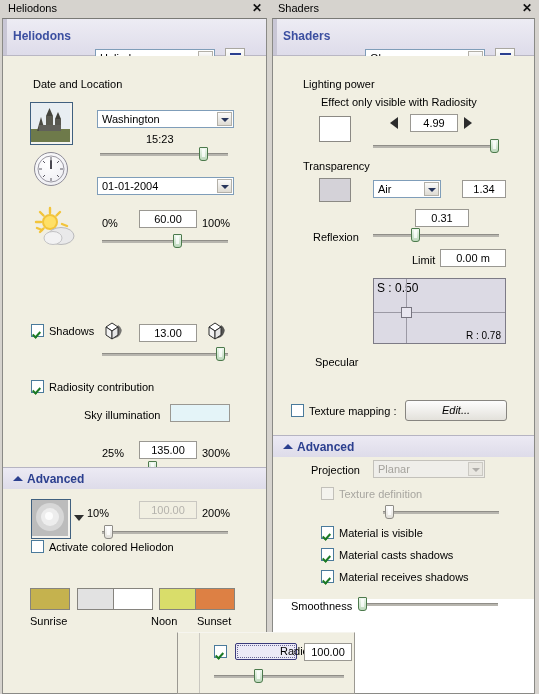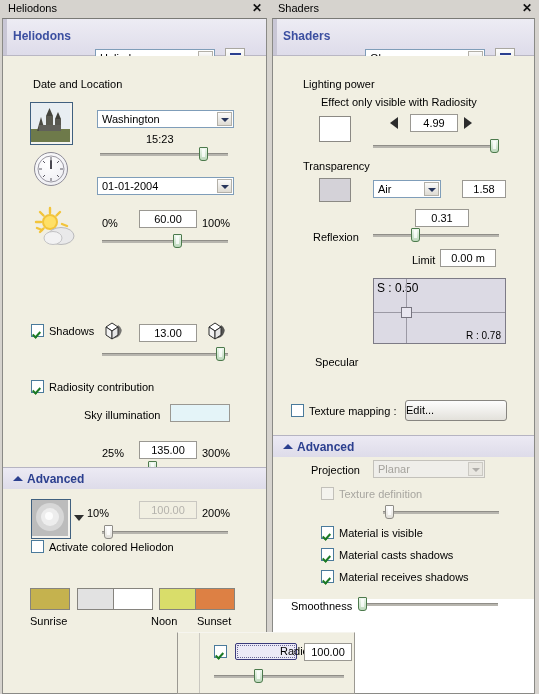--- a/index.html
+++ b/index.html
@@ -172,21 +172,21 @@
   .specbox .handle{
     position:absolute;width:11px;height:11px;background:#e9e7f0;
     border:1px solid #76747f;box-sizing:border-box;
   }
   .specbox .sl{position:absolute;left:3px;top:2px;font-size:12px;}
   .specbox .rl{position:absolute;right:4px;bottom:2px;font-size:10px;}
 
   .btn3d{
     position:absolute;background:linear-gradient(#fdfdfd,#e3e1db);
     border:1px solid #878580;border-radius:3px;box-sizing:border-box;
-    text-align:left;font-size:11px;line-height:19px;
+    text-align:center;font-size:11px;line-height:19px;font-style:italic;
   }
 
   .whitearea{position:absolute;left:0;right:0;background:#fff;}
 
   
   #radiosity-popup{
     position:absolute;left:177px;top:632px;width:178px;height:62px;
     background:#f1efe2;border:1px solid #9b9992;
     border-top:1px solid #f6f5ef;
     box-sizing:border-box;
@@ -443,31 +443,31 @@
       </div>
 
       <span class="lbl" style="left:30px;top:104px;">Transparency</span>
 
       <div class="colorbtn" style="left:46px;top:122px;width:32px;height:24px;background:#d4d2d8;"></div>
 
       <div class="combo" style="left:100px;top:124px;width:68px;">
         <span class="txt">Air</span>
         <span class="arrowbtn"></span>
       </div>
-      <div class="numbox" style="left:189px;top:124px;width:44px;">1.58</div>
+      <div class="numbox" style="left:189px;top:124px;width:44px;">1.34</div>
 
       <div class="numbox" style="left:142px;top:153px;width:54px;">0.31</div>
       <span class="lbl" style="left:40px;top:175px;">Reflexion</span>
       <div class="slider" style="left:100px;top:172px;width:126px;">
         <div class="track"></div>
         <div class="knob" style="left:38px;"></div>
       </div>
 
       <span class="lbl" style="left:139px;top:198px;">Limit</span>
-      <div class="numbox" style="left:167px;top:193px;width:56px;">0.00 m</div>
+      <div class="numbox" style="left:167px;top:193px;width:66px;">0.00 m</div>
 
       <span class="lbl" style="left:42px;top:300px;">Specular</span>
       <div class="specbox" style="left:100px;top:222px;width:133px;height:66px;">
         <span class="sl">S : 0.50</span>
         <span class="rl">R : 0.78</span>
         <div class="vline" style="left:32px;"></div>
         <div class="hline" style="top:33px;"></div>
         <div class="handle" style="left:27px;top:28px;"></div>
       </div>
 

